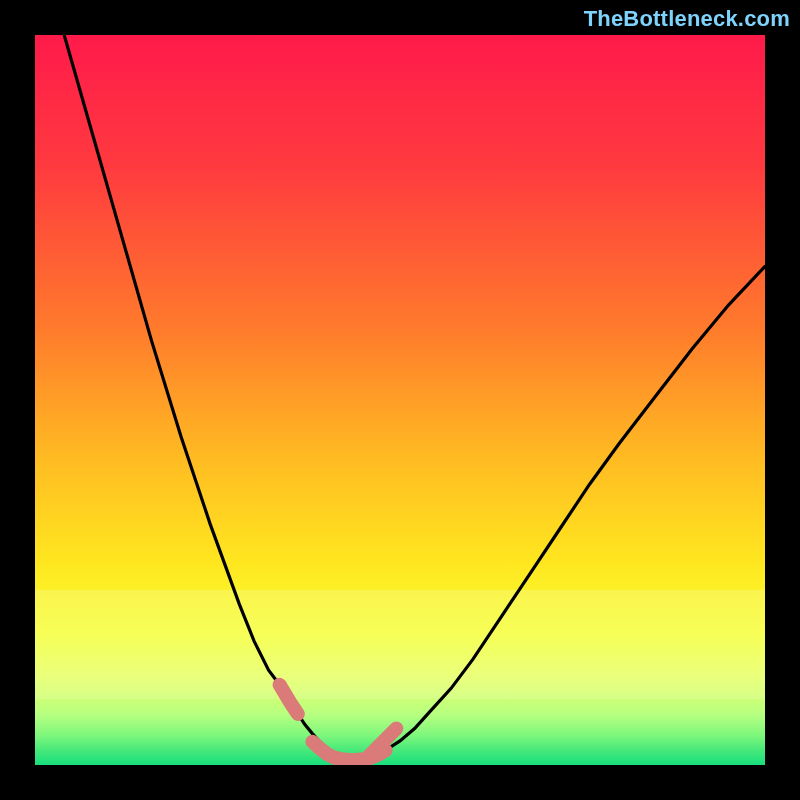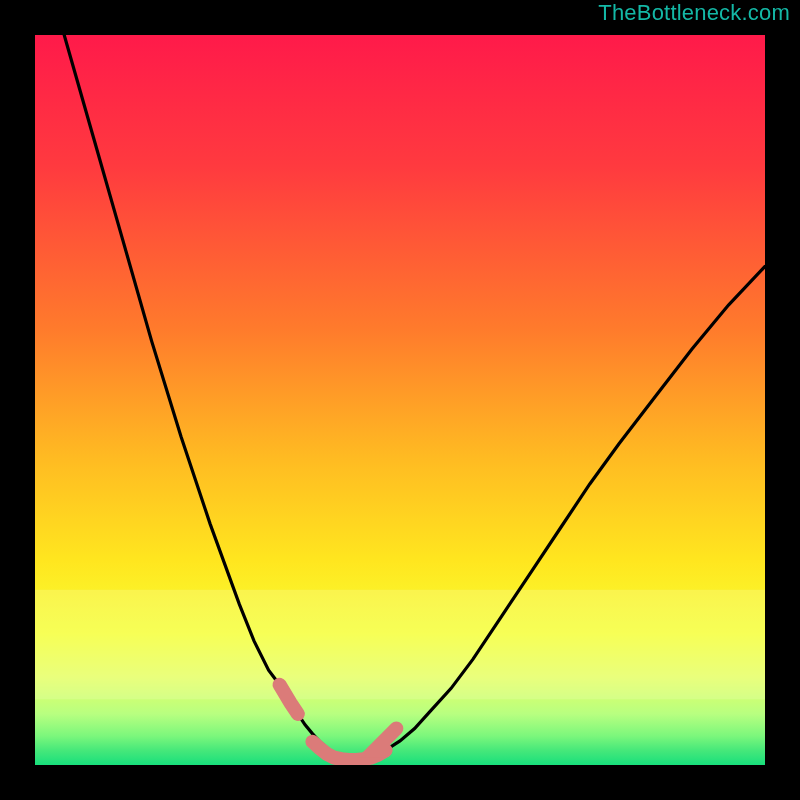--- a/index.html
+++ b/index.html
@@ -22,25 +22,25 @@
   .plot {
     position: absolute;
     left: 35px;
     top: 35px;
     width: 730px;
     height: 730px;
     overflow: hidden;
   }
   .watermark {
     position: absolute;
-    top: 0;
+    top: 6px;
     right: 10px;
     font-size: 22px;
-    font-weight: 400;
-    color: #14b8a6;
+    font-weight: 700;
+    color: #7dd3fc;
     letter-spacing: 0.2px;
   }
 </style>
 </head>
 <body>
 
 <div class="frame">
   <div class="watermark">TheBottleneck.com</div>
   <div class="plot">
     <svg id="chart-svg" width="730" height="730" viewBox="0 0 730 730">

